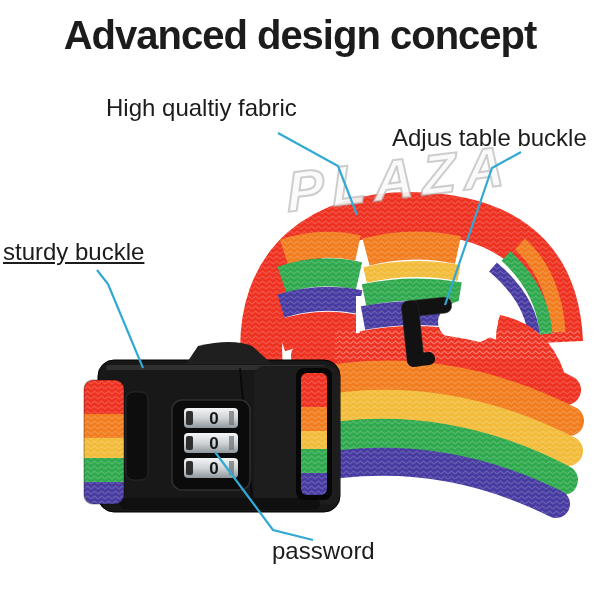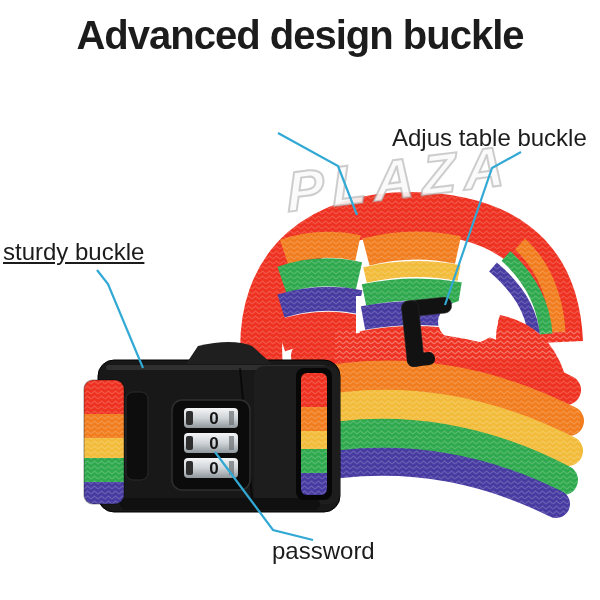--- a/index.html
+++ b/index.html
@@ -162,18 +162,19 @@
 
   <div class="watermark">PLAZA</div>
 
   <svg id="callouts" width="600" height="600" viewBox="0 0 600 600">
     <polyline class="callout-line" points="278,133 338,166 357,215"></polyline>
     <polyline class="callout-line" points="521,152 492,168 445,305"></polyline>
     <polyline class="callout-line" points="97,270 108,284 143,368"></polyline>
     <polyline class="callout-line" points="215,452 273,530 313,540"></polyline>
   </svg>
 
-  <div class="page-title">Advanced design buckle</div>
+  <div class="page-title">Advanced design concept</div>
+  <div class="callout-label" id="lbl-fabric">High qualtiy fabric</div>
   <div class="callout-label" id="lbl-adjustable">Adjus table buckle</div>
   <div class="callout-label" id="lbl-sturdy">sturdy buckle</div>
   <div class="callout-label" id="lbl-password">password</div>
 
 </div>
 
 </body></html>

